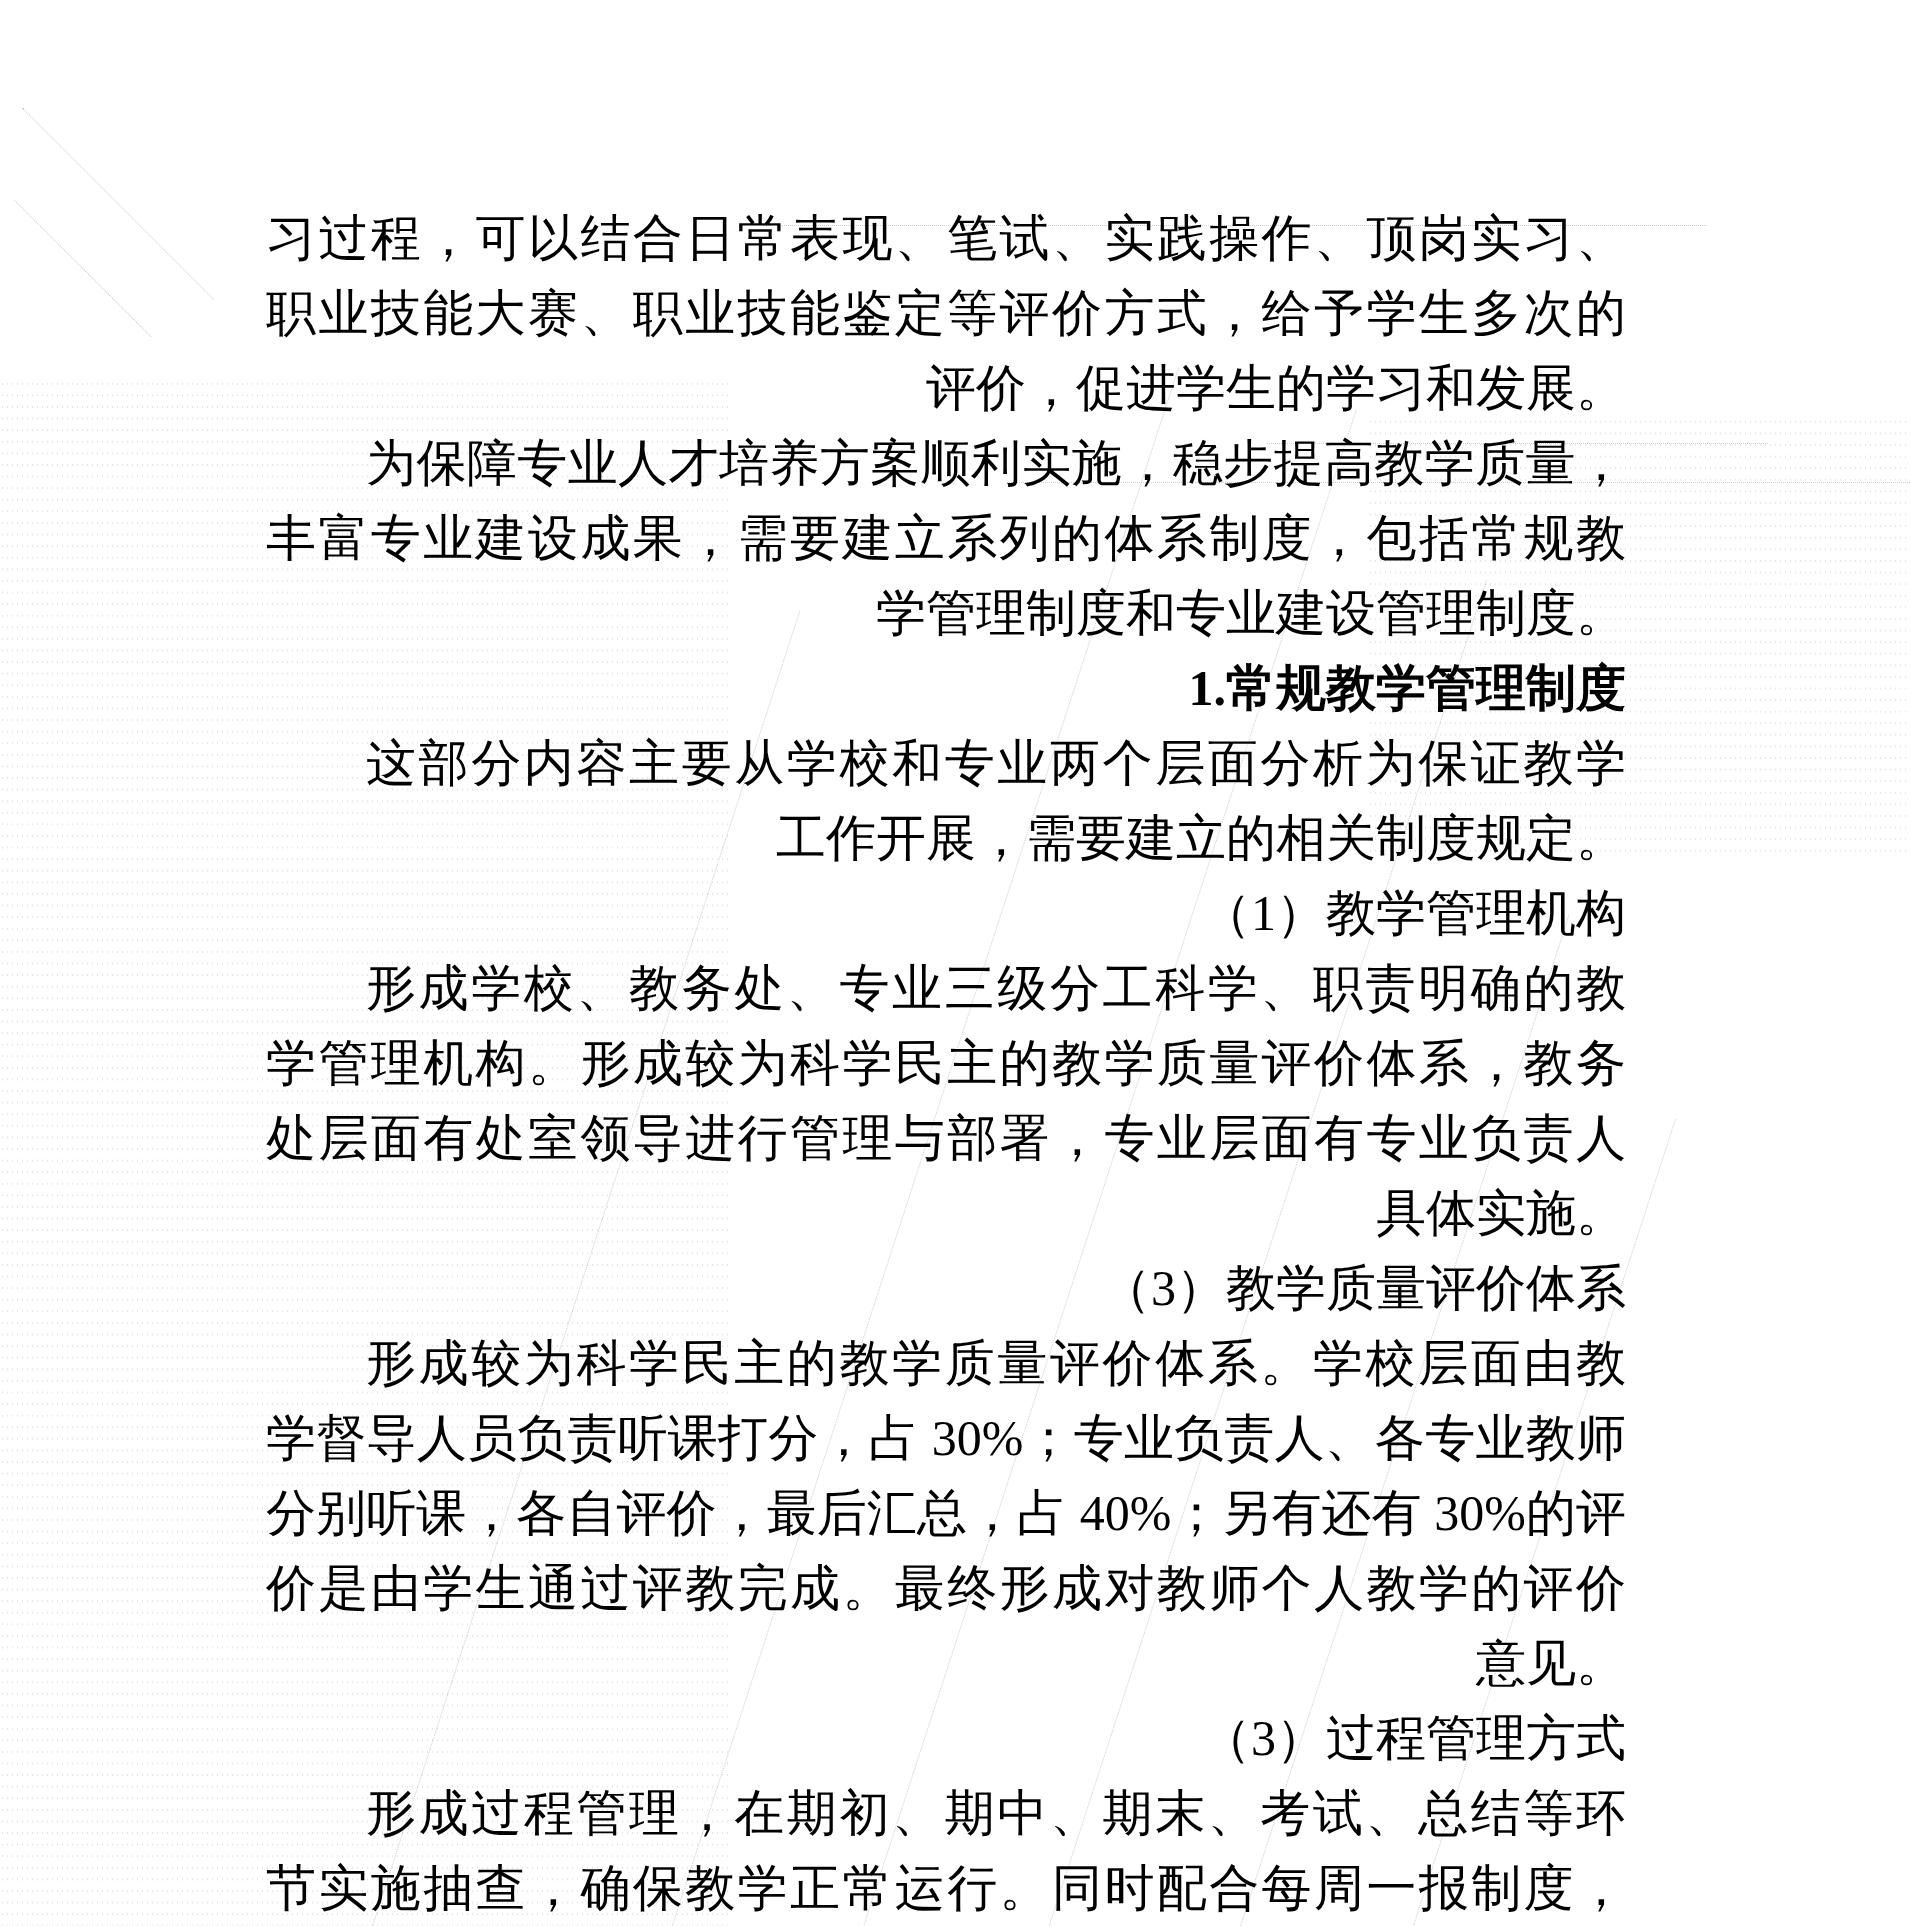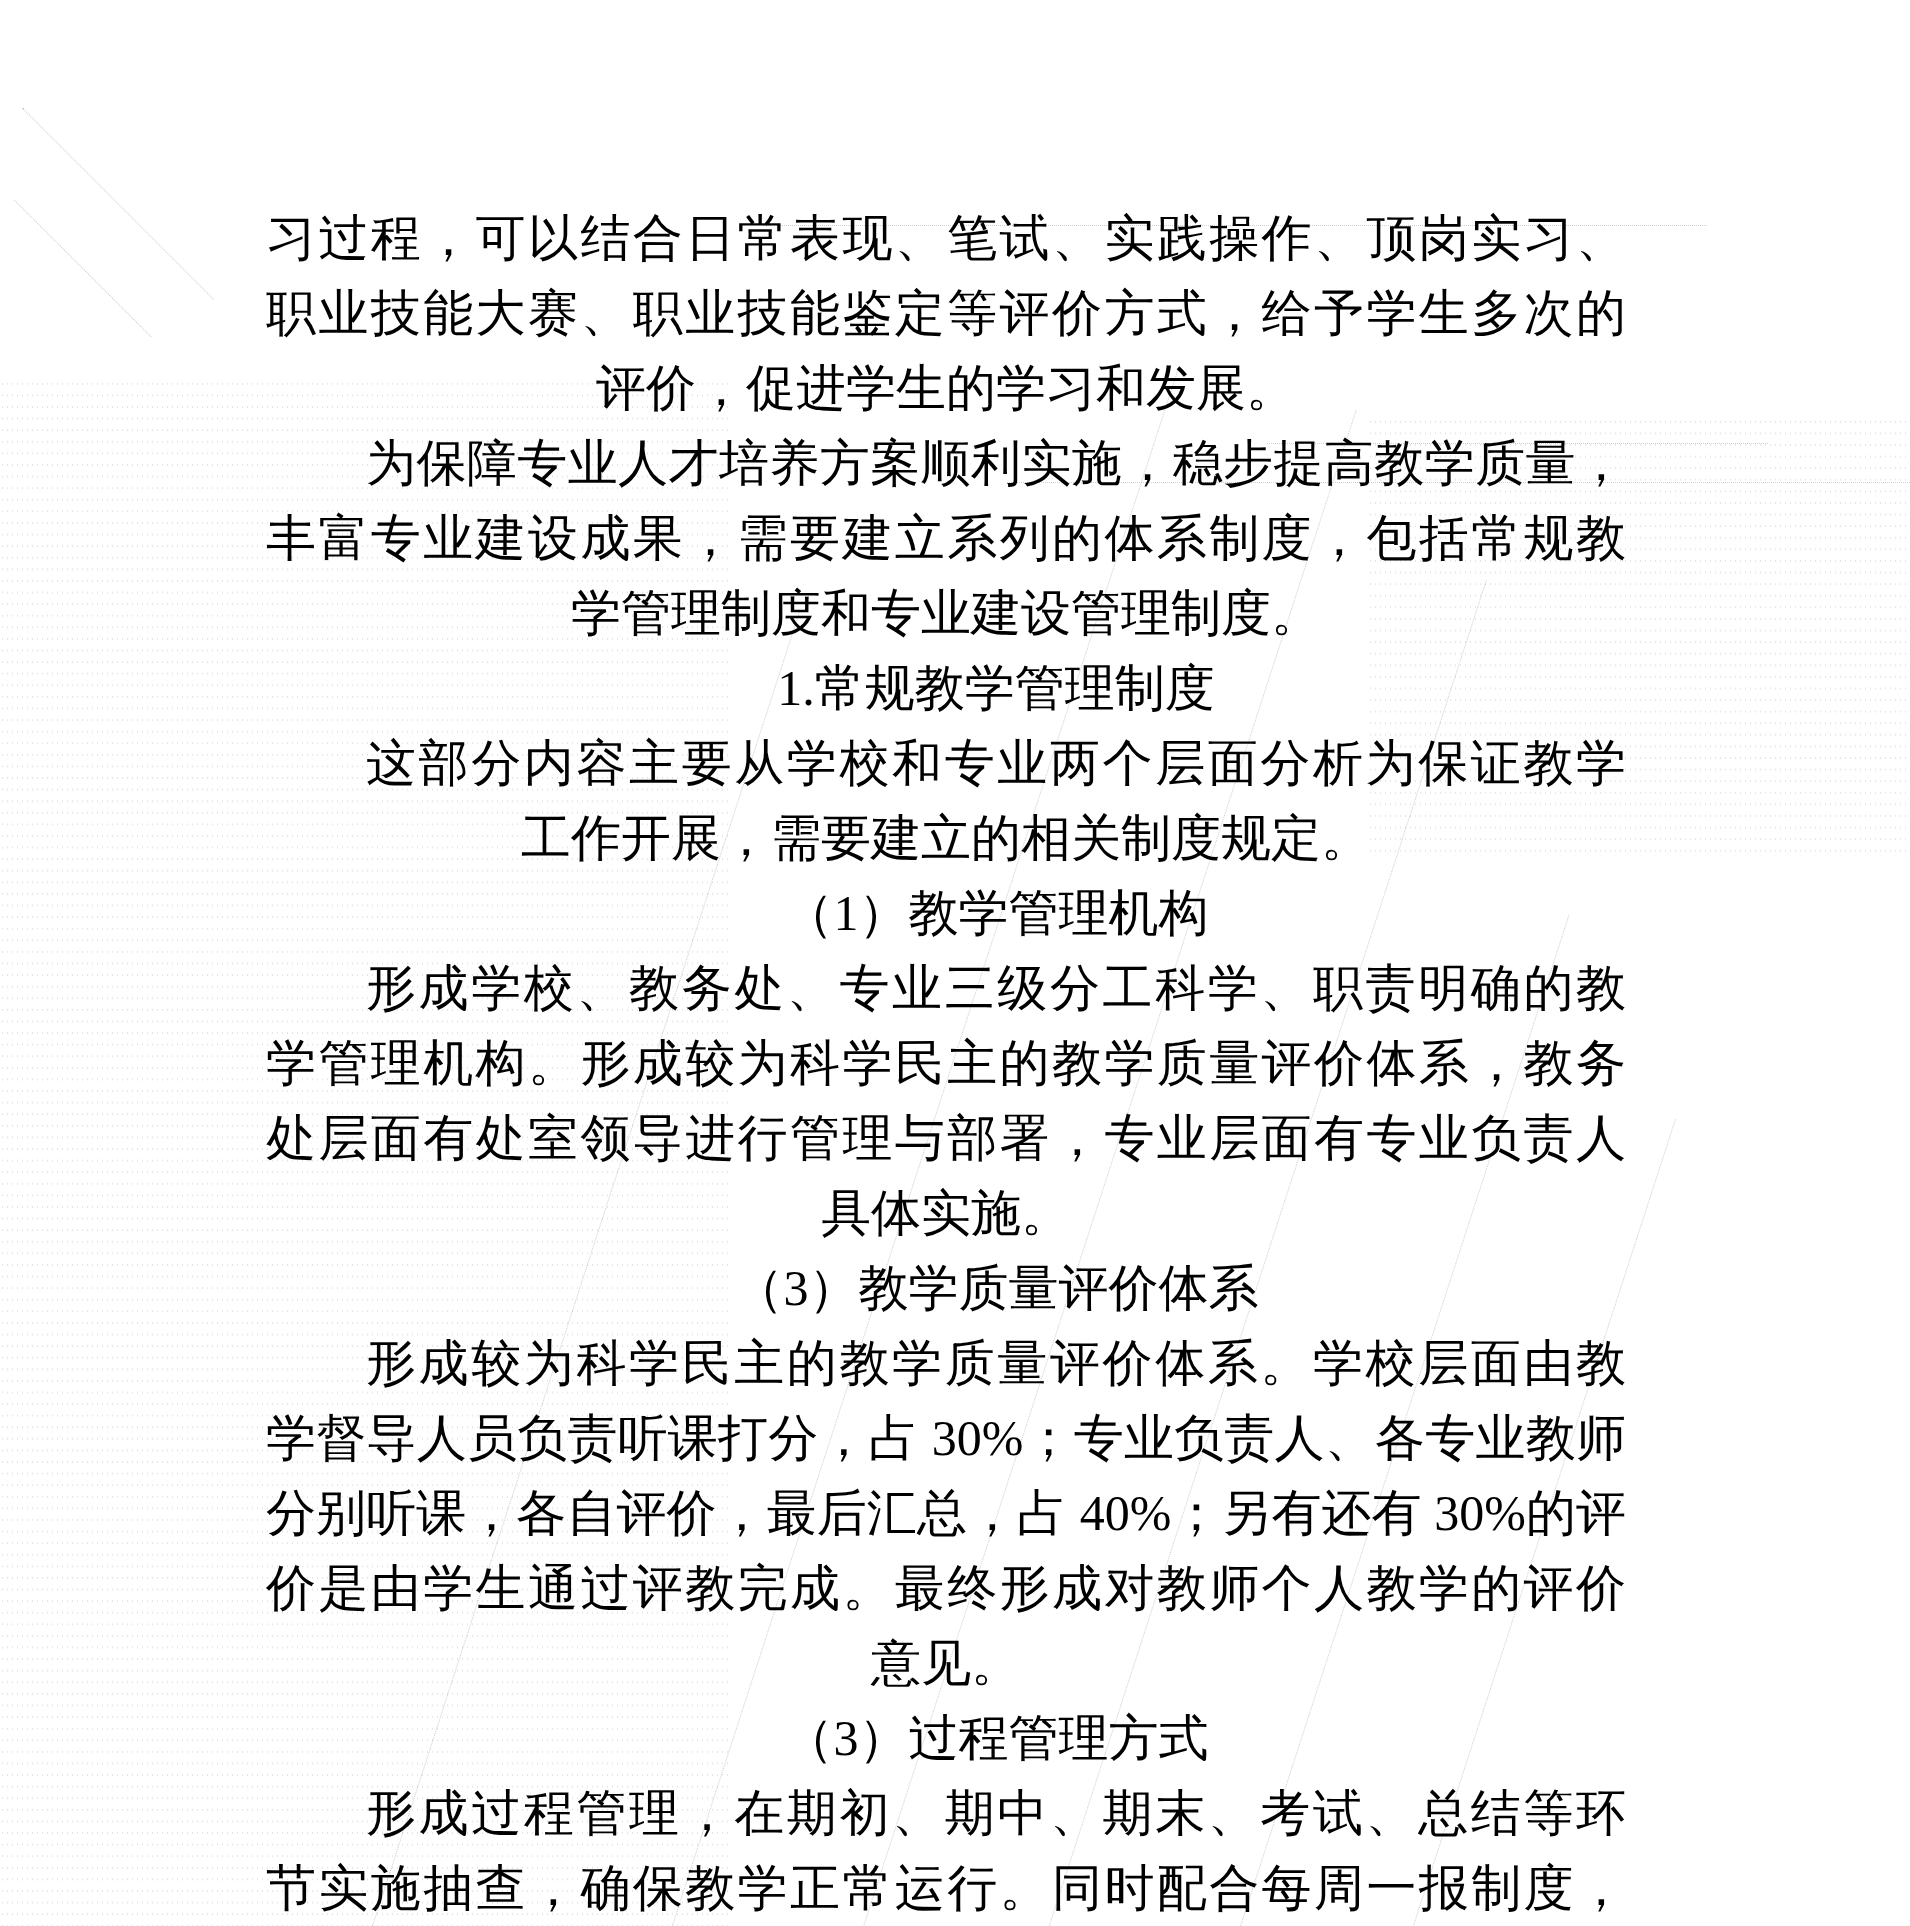--- a/index.html
+++ b/index.html
@@ -49,30 +49,30 @@
     top: 201px;
     width: 1360px;
     z-index: 2;
   }
   .line {
     font-size: 50px;
     line-height: 75px;
     height: 75px;
     white-space: nowrap;
     overflow: visible;
-    text-align: center;
+    text-align: right;
   }
   .line.fill {
     white-space: normal;
     text-align: justify;
     text-align-last: justify;
     overflow: hidden;
   }
   .line.bold {
-    font-weight: 400;
+    font-weight: 700;
   }
 </style>
 </head>
 <body>
 
 <div class="page">
 
   <div class="artifacts">
     <div class="dotpatch faint" style="left:0; top:378px; width:732px; height:2325px;"></div>
 

